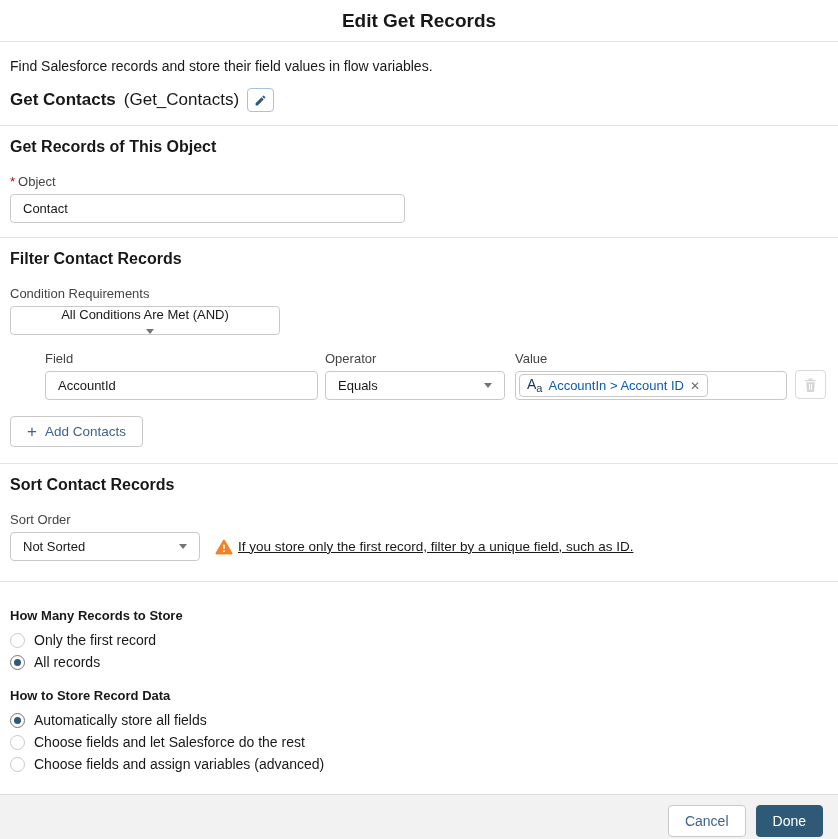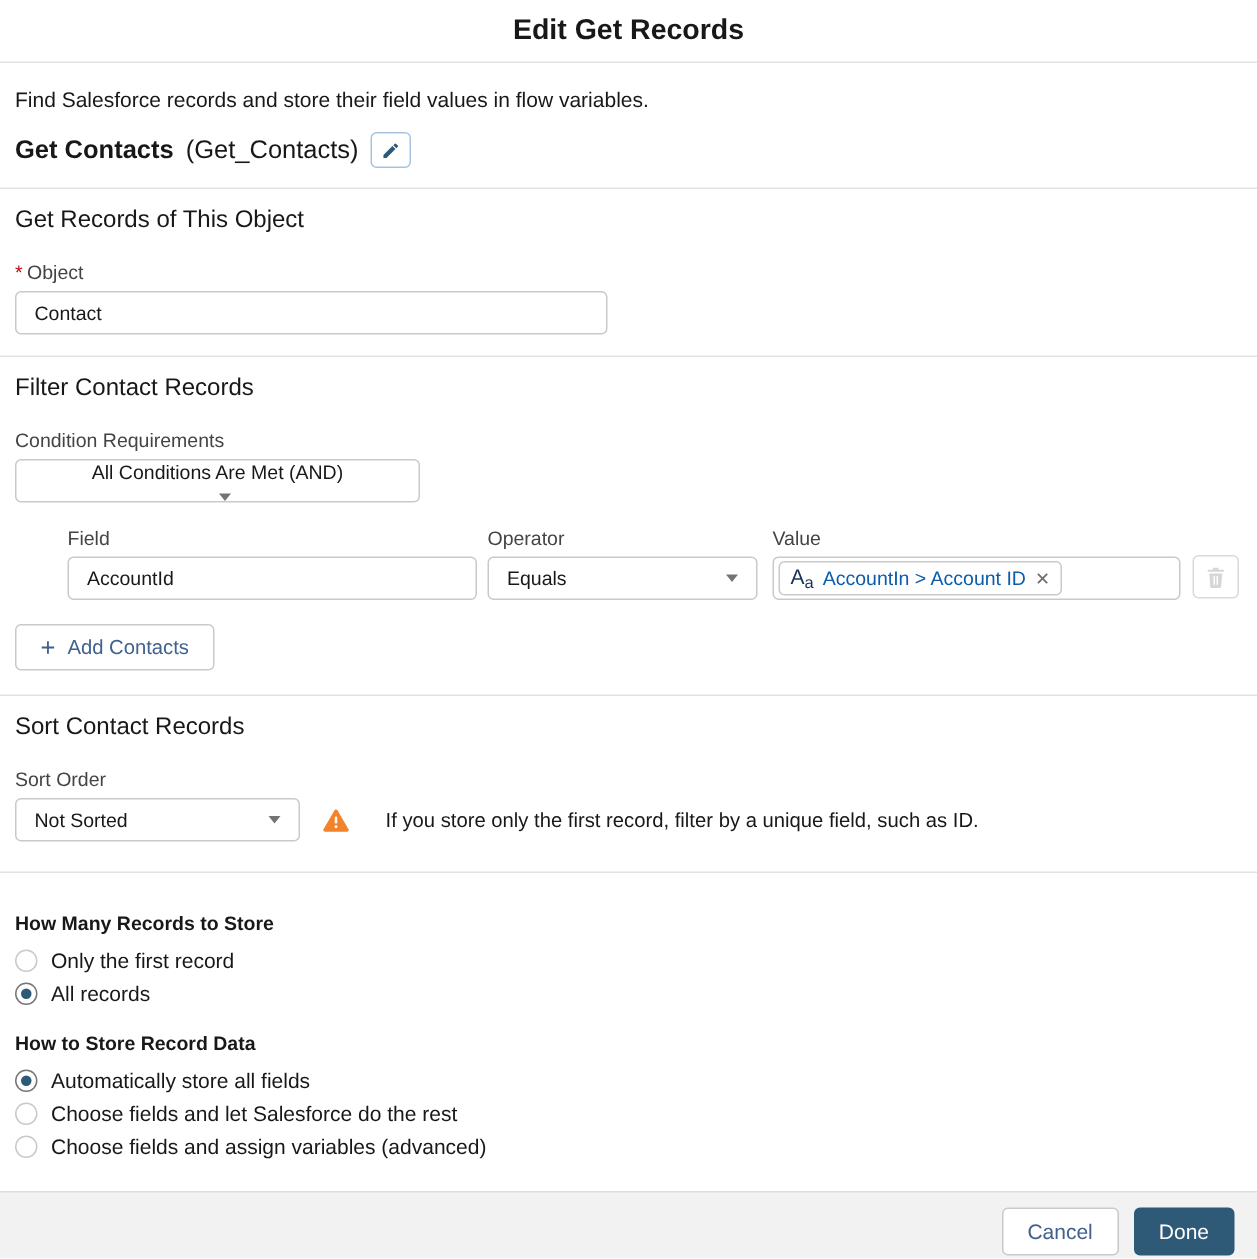--- a/index.html
+++ b/index.html
@@ -10,21 +10,21 @@
     width:838px;
   }
   .modal { width:838px; height:839px; display:flex; flex-direction:column; background:#fff; overflow:hidden; }
 
   
   .modal-header { height:42px; display:flex; align-items:center; justify-content:center; border-bottom:1px solid #e2e2e2; flex:none; }
   .modal-title { font-size:19px; font-weight:700; }
 
   
   .section { padding:12px 10px 14px 10px; border-bottom:1px solid #e2e2e2; flex:none; }
-  .section-heading { font-size:16px; font-weight:400; color:#181818; margin-bottom:18px; }
+  .section-heading { font-size:16px; font-weight:700; color:#181818; margin-bottom:18px; }
   .field-label { font-size:13px; color:#444; margin-bottom:5px; display:block; }
   .req { color:#ba0517; margin-right:3px; font-size:13px; }
 
   
   .intro { padding:16px 10px 13px 10px; border-bottom:1px solid #e2e2e2; flex:none; }
   .intro-desc { font-size:14px; margin-bottom:14px; }
   .name-row { display:flex; align-items:center; gap:8px; }
   .el-name { font-size:17px; font-weight:700; }
   .el-api { font-size:17px; font-weight:400; }
   .icon-btn {
@@ -75,21 +75,21 @@
     border:1px solid #c9c9c9; border-radius:4px; display:inline-flex; align-items:center; gap:8px;
     font-size:13.5px; color:#41618e; cursor:pointer;
     font-family:"Liberation Sans","DejaVu Sans",sans-serif;
   }
   .plus-glyph { font-size:17px; line-height:1; color:#41618e; }
 
   
   .sort-section { padding-bottom:20px; }
   .sort-row { display:flex; align-items:center; }
   .sort-select { width:190px; flex:none; }
-  .warning-wrap { display:flex; gap:24px; margin-left:15px; }
+  .warning-wrap { display:flex; gap:5px; margin-left:15px;text-decoration:underline; }
   .warning-text { font-size:13.5px; color:#181818; }
 
   
   .storage-section { padding:26px 10px 16px 10px; border-bottom:none; }
   .group-label { font-size:13px; font-weight:700; margin-bottom:9px; }
   .radio-row { display:flex; align-items:center; gap:9px; margin-bottom:6px; cursor:pointer; }
   .radio { width:15px; height:15px; border:1px solid #c9c9c9; border-radius:50%; background:#fff; position:relative; flex:none; }
   .radio.checked { border-color:#767676; }
   .radio.checked::after { content:""; position:absolute; inset:3px; border-radius:50%; background:#2e5a78; }
   .radio-label { font-size:14px; }

